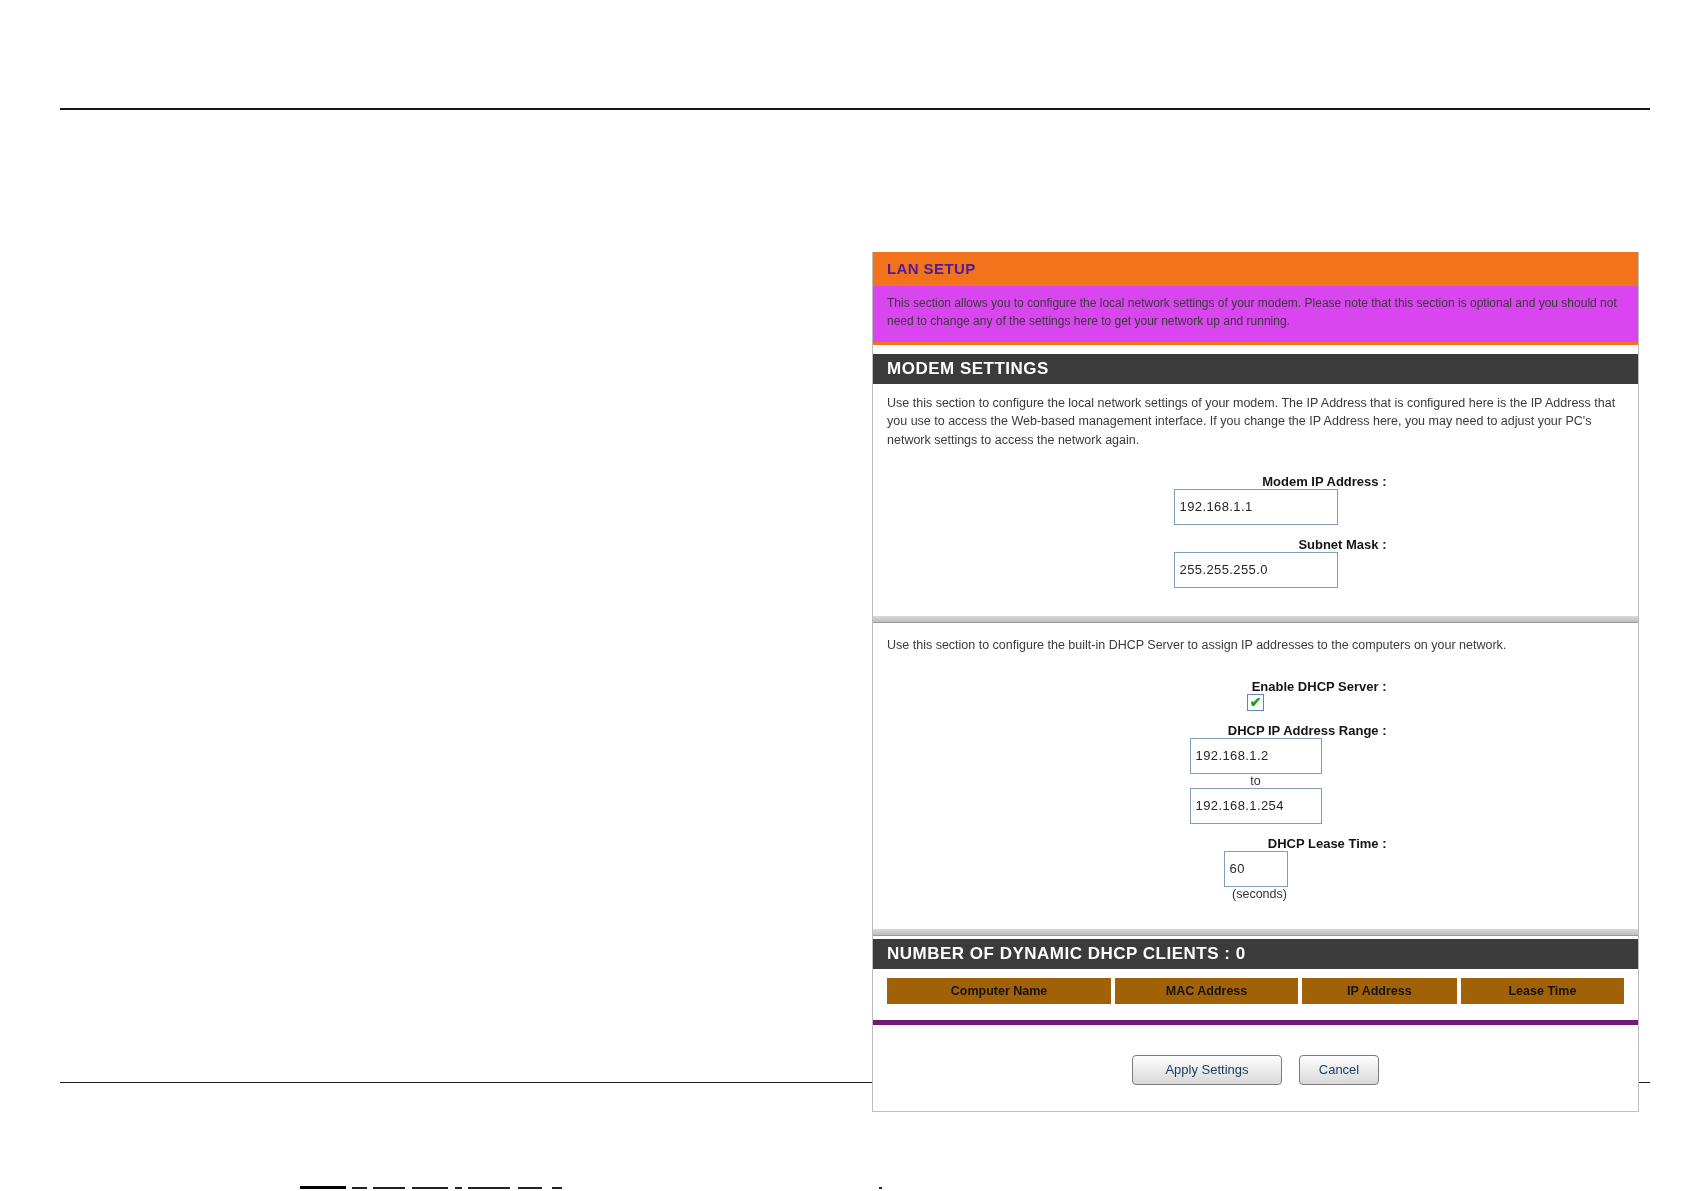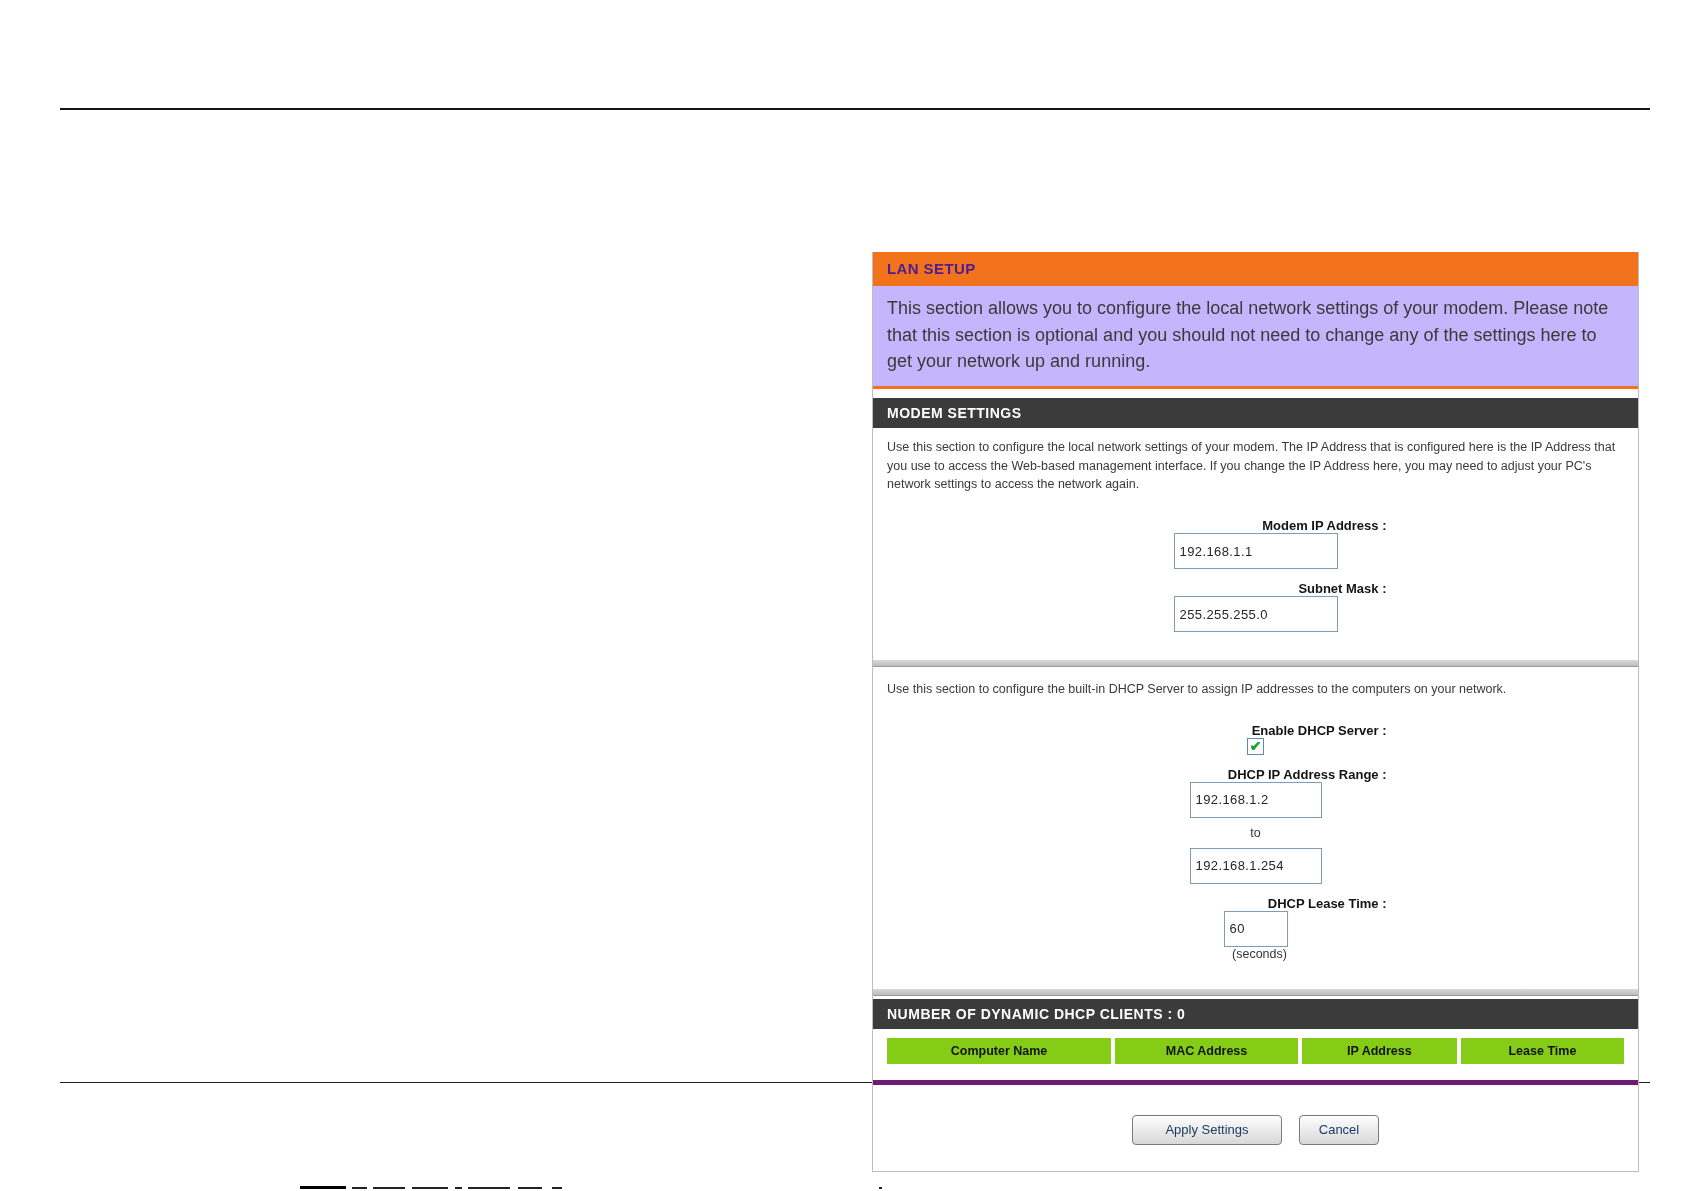--- a/index.html
+++ b/index.html
@@ -10,47 +10,47 @@
   .rule { position:absolute; left:60px; width:1590px; height:2px; background:#161616; }
   #top-rule { top:108px; }
   #bottom-rule { top:1082px; height:1px; background:#1d1d1d; }
 
   
   #panel { position:absolute; left:872px; top:252px; width:767px; background:#ffffff;
            border-left:1px solid #bdbdbd; border-right:1px solid #bdbdbd; border-bottom:1px solid #bdbdbd; }
 
   .orange-header { background:#F3731D; height:34px; line-height:34px; padding:0 14px;
                    font-size:15px; font-weight:bold; color:#4c1d95; letter-spacing:.4px; }
-  .gray-desc { background:#c4b5fd; border-bottom:3px solid #F3731D; padding:9px 14px 11px;
-               font-size:18px; line-height:1.48; color:#3a3a3a; }
+  .gray-desc { background:#d946ef; border-bottom:3px solid #F3731D; padding:9px 14px 11px;
+               font-size:12px; line-height:1.48; color:#3a3a3a; }
 
   .gap { height:9px; background:#fff; }
   .sep { height:7px; background:linear-gradient(#d9d9d9,#bdbdbd); border-bottom:1px solid #9a9a9a; margin-bottom:3px; }
 
   .dark-header { background:#3B3B3B; color:#ffffff; height:30px; line-height:30px; padding:0 14px;
-                 font-size:14px; font-weight:bold; letter-spacing:.5px; }
+                 font-size:17px; font-weight:bold; letter-spacing:.5px; }
 
   .desc { padding:10px 14px 6px; font-size:12.5px; line-height:1.5; color:#3a3a3a; }
 
   .form { padding:14px 14px 16px; }
   .row { display:flex; align-items:center; margin:12px 0;flex-direction:column; }
   .row:first-child { margin-top:4px; }
   .label { width:282px; text-align:right; padding-right:10px; font-size:13px; font-weight:bold; color:#141414; }
   .suffix { margin-left:8px; font-size:12.5px; color:#333; }
-  .to-txt { margin:8px 8px; font-size:12.5px; color:#333; }
+  .to-txt { margin:0 8px; font-size:12.5px; color:#333; }
 
   input.txt { border:1px solid #7f9db9; background:#fff; height:36px; font-size:13px;
               padding:0 5px; color:#262626; font-family:"Liberation Sans", sans-serif; letter-spacing:.4px; }
   .w-ip { width:164px; } .w-range { width:132px; } .w-lease { width:64px; }
 
   .checkbox { display:inline-block; width:17px; height:17px; border:1px solid #628aa5; background:#fdfdfd;
               color:#1d9e26; font-size:14px; font-weight:bold; line-height:15px; text-align:center; }
 
   .clients-table { display:flex; gap:4px; padding:9px 14px 16px; }
-  .th { height:26px; line-height:26px; background:#84cc16; text-align:center;
+  .th { height:26px; line-height:26px; background:#a16207; text-align:center;
         font-size:12.5px; font-weight:bold; color:#141414; }
   .th-1 { flex:217; } .th-2 { flex:177; } .th-3 { flex:150; } .th-4 { flex:158; }
 
   .panel-footer { border-top:5px solid #701a75; padding:30px 0 26px; display:flex; justify-content:center; gap:17px; }
   .btn { height:30px; border:1px solid #7b7b7b; border-radius:4px;
          background:linear-gradient(#fefefe,#d8d8d8); font-family:"Liberation Sans", sans-serif;
          font-size:13px; color:#1E3C64; cursor:pointer; }
   .btn-apply { width:150px; }
   .btn-cancel { width:80px; }
 

